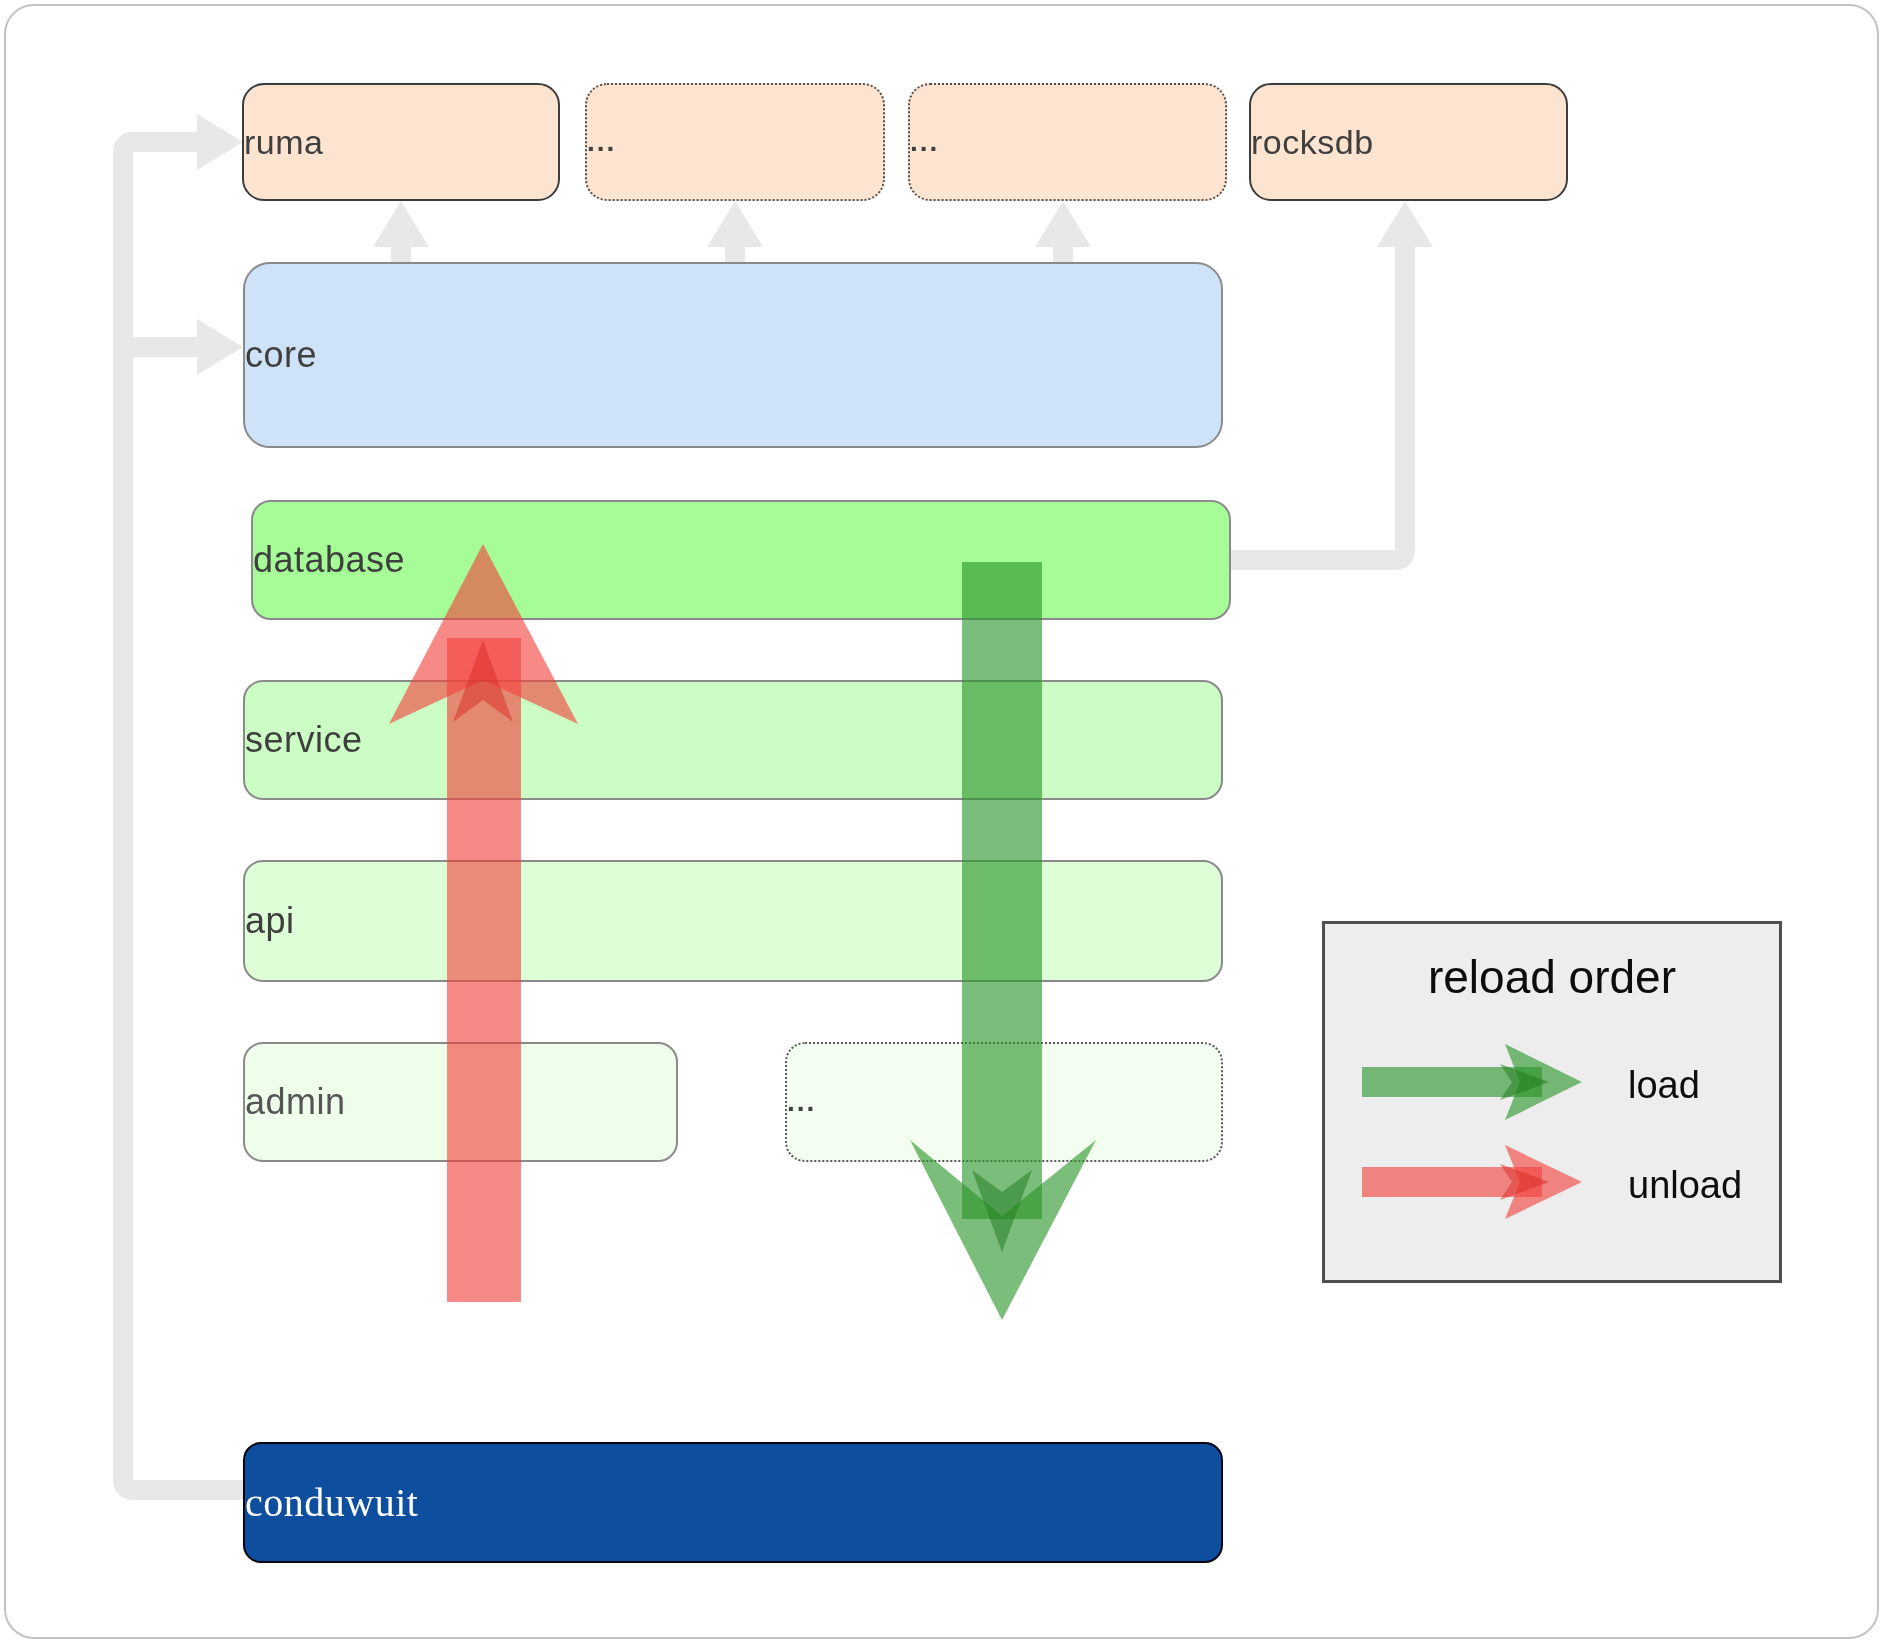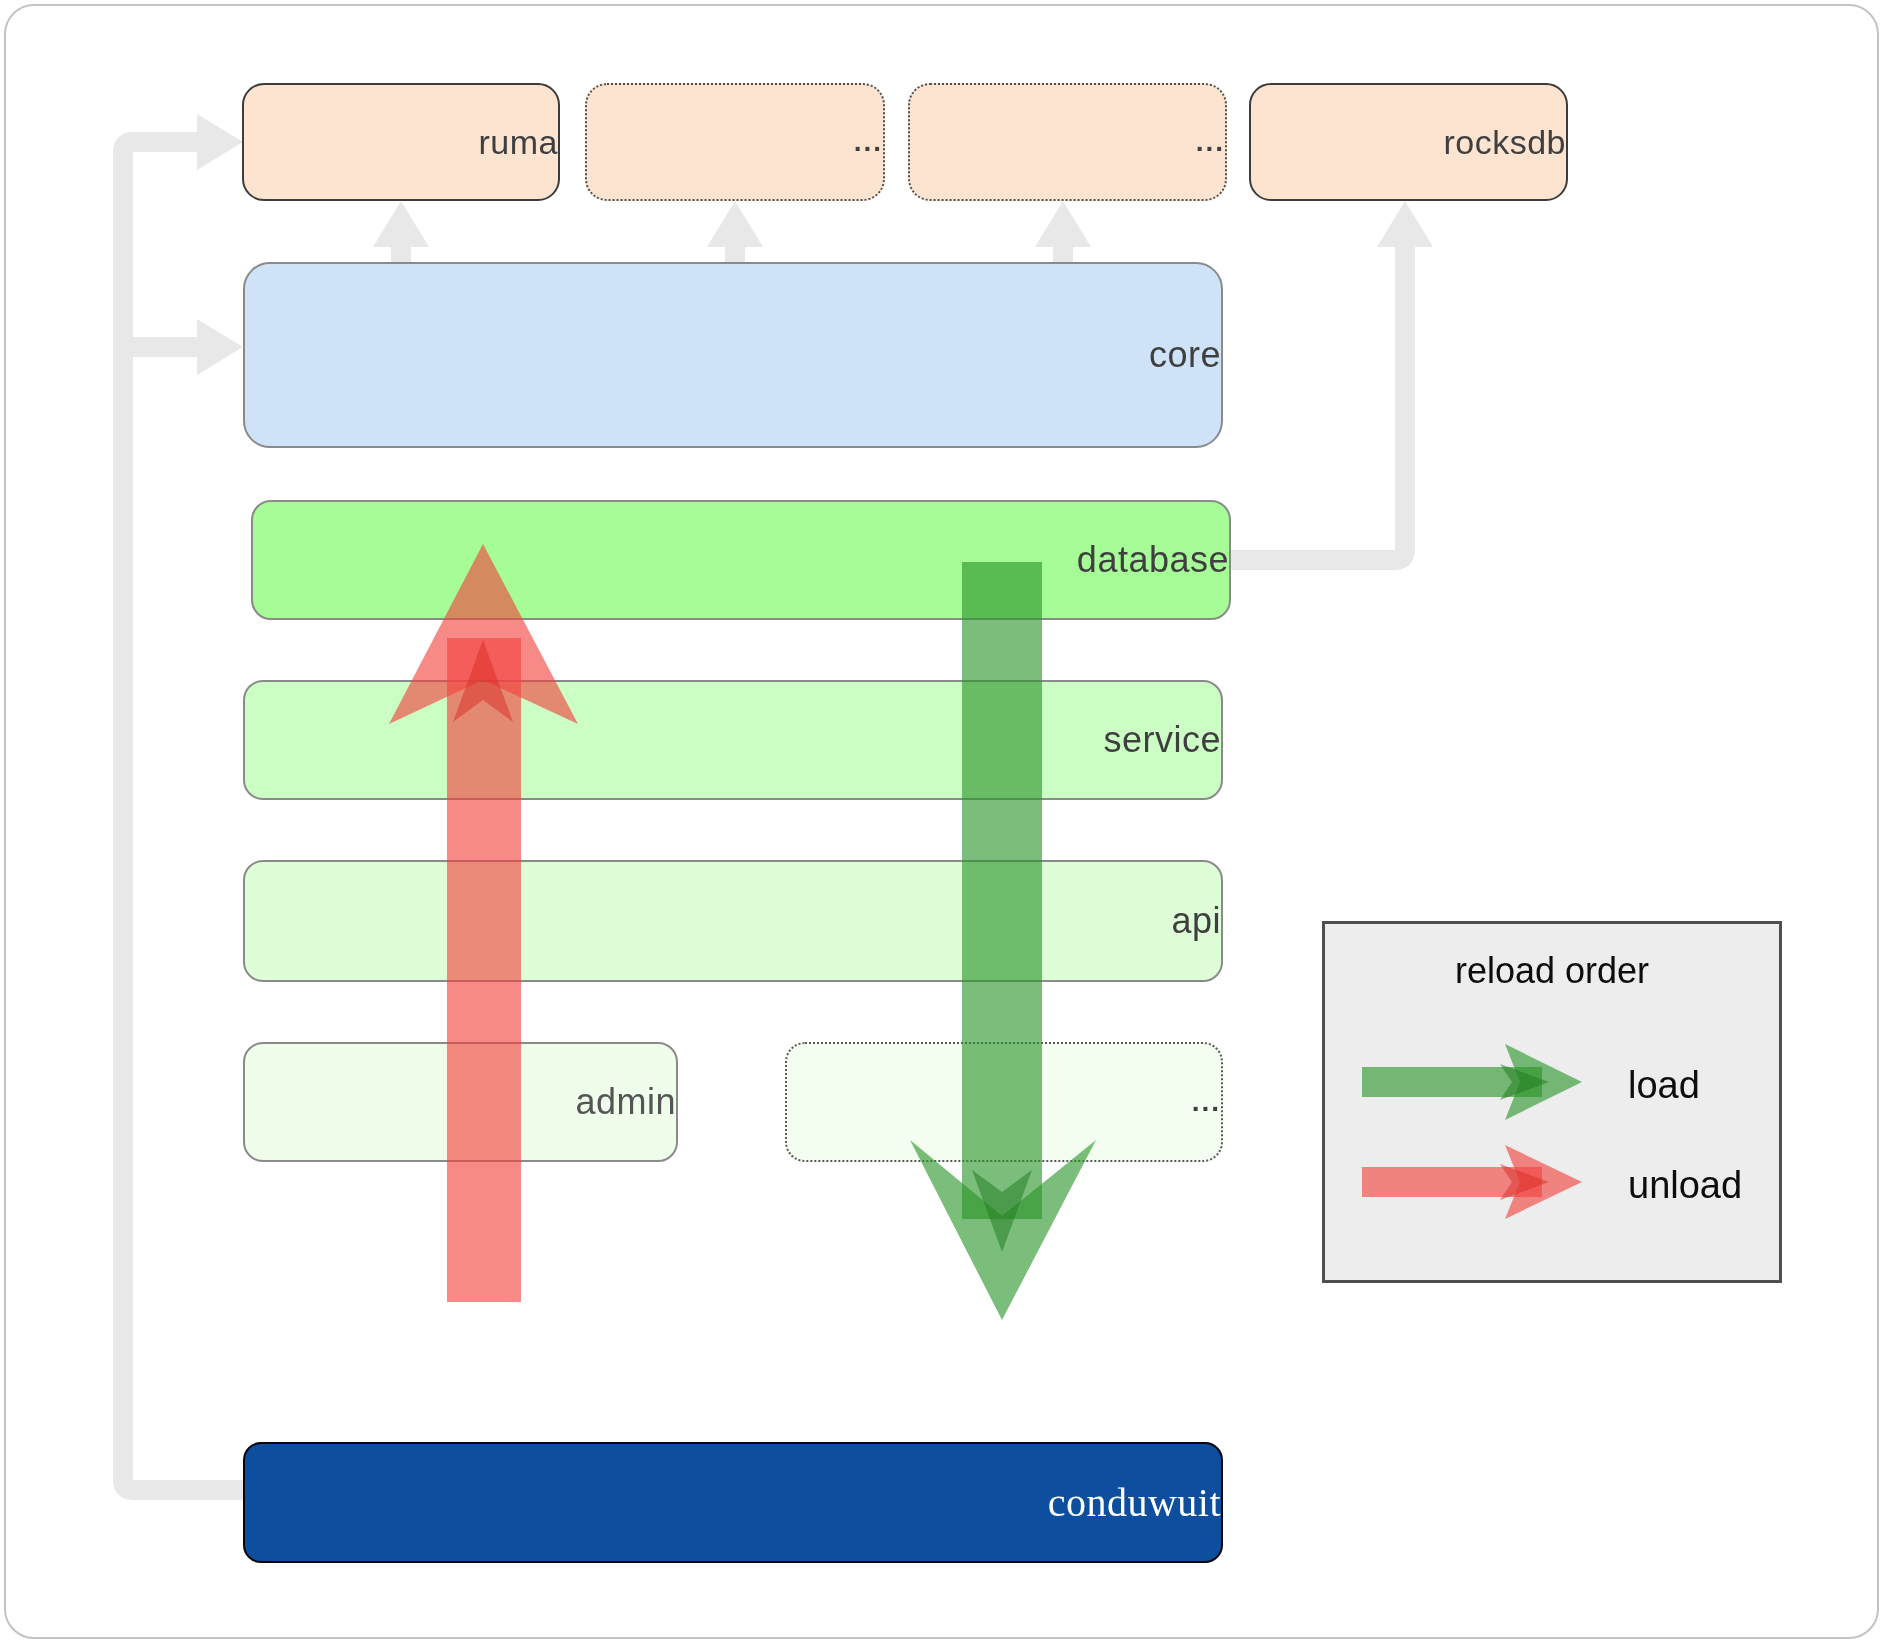--- a/index.html
+++ b/index.html
@@ -11,21 +11,21 @@
     overflow:hidden;
   }
   .frame{
     position:absolute;left:4px;top:4px;width:1871px;height:1631px;
     border:2.5px solid #c3c3c3;border-radius:30px;
   }
   svg.layer{position:absolute;left:0;top:0;pointer-events:none;}
   #connector-layer{z-index:1;}
   #arrow-layer{z-index:3;}
   .box{
-    position:absolute;display:flex;align-items:center;justify-content:flex-end;
+    position:absolute;display:flex;align-items:center;justify-content:flex-start;
     box-sizing:border-box;z-index:2;
     color:#3f3f3f;font-size:36px;font-weight:500;letter-spacing:0.5px;
   }
   .peach{background:#fce4d1;border-radius:22px;font-size:34px;}
   .peach.solid{border:2.5px solid #3c3c3c;}
   .peach.dotted{border:2px dotted #4f4f4f;font-weight:700;font-size:28px;letter-spacing:2px;}
   .row{border:2px solid #8a8a8a;border-radius:20px;}
   .b-ruma{left:242px;top:83px;width:318px;height:118px;}
   .b-more1{left:585px;top:83px;width:300px;height:118px;}
   .b-more2{left:908px;top:83px;width:319px;height:118px;}
@@ -39,21 +39,21 @@
     border:2px dotted #5a5a5a;border-radius:20px;font-weight:700;font-size:28px;letter-spacing:2px;}
   .b-router{left:243px;top:1222px;width:980px;height:120px;background:#ffffff;}
   .b-conduwuit{left:243px;top:1442px;width:980px;height:121px;background:#0d4f9e;
     border:2.5px solid #05060f;border-radius:18px;color:#ffffff;font-size:40px;font-family:Liberation Serif, serif;}
   .legend{
     position:absolute;left:1322px;top:921px;width:460px;height:362px;z-index:2;
     background:#ededed;border:3px solid #4f4f4f;box-sizing:border-box;
   }
   .legend-title{
     position:absolute;left:0;top:26px;width:100%;text-align:center;
-    font-size:36px;color:#0d0d0d;font-weight:500;
+    font-size:46px;color:#0d0d0d;font-weight:500;
   }
   .legend-label{
     position:absolute;left:303px;color:#0d0d0d;font-size:38px;font-weight:500;
     transform:translateY(-50%);
   }
   .legend-label.load{top:161px;}
   .legend-label.unload{top:261px;}
 </style>
 </head>
 <body>

